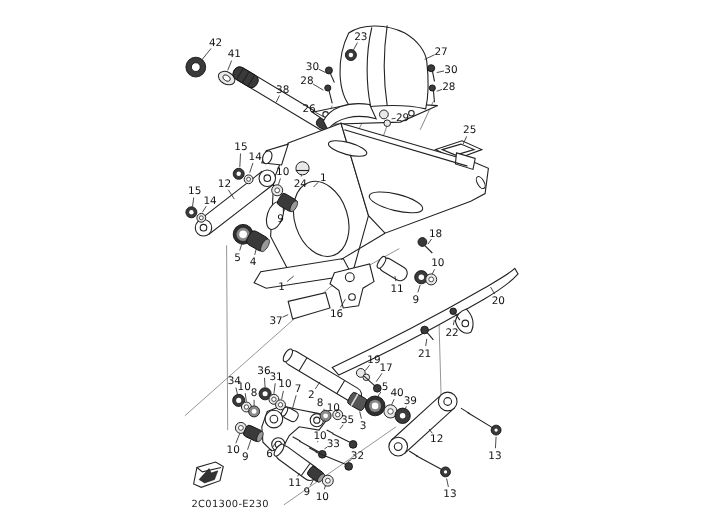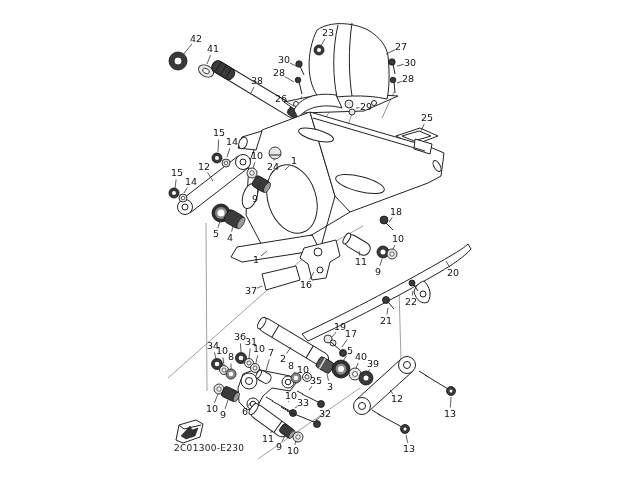--- a/index.html
+++ b/index.html
@@ -9,21 +9,21 @@
   .callout{font:9.5px "DejaVu Sans", sans-serif;fill:#111;text-anchor:middle;}
   .leader{stroke:#333;stroke-width:0.8;fill:none;}
   .phantom{stroke:#777;stroke-width:0.7;fill:none;}
   .asmline{stroke:#444;stroke-width:0.6;fill:none;}
   .ln{stroke:#222;stroke-width:1;fill:none;}
   .part{stroke:#222;stroke-width:1;fill:#fff;}
   .dark{stroke:#111;stroke-width:0.8;fill:#3a3a3a;}
   .mid{stroke:#222;stroke-width:0.9;fill:#8a8a8a;}
   .lite{stroke:#222;stroke-width:0.9;fill:#e8e8e8;}
   .hole{stroke:#222;stroke-width:1;fill:#fff;}
-  .code-text{position:absolute;left:174px;top:443px;font:9px "DejaVu Sans", sans-serif;
+  .code-text{position:absolute;left:174px;top:454px;font:9px "DejaVu Sans", sans-serif;
              color:#1a1a1a;letter-spacing:0.3px;}
 </style>
 </head>
 <body>
 
 <div class="stage">
   <svg id="art" width="640" height="480" viewBox="0 0 640 480">
 
     <g>
       <line class="phantom" x1="206" y1="223" x2="207" y2="391"></line>

